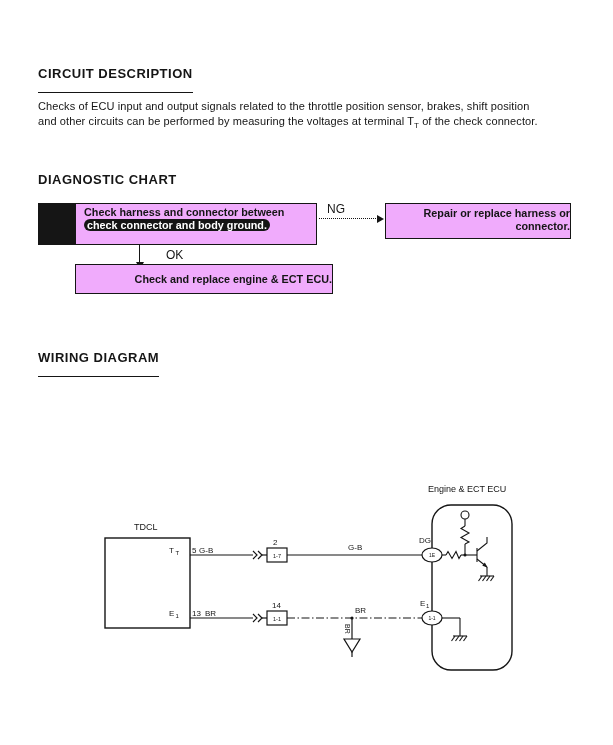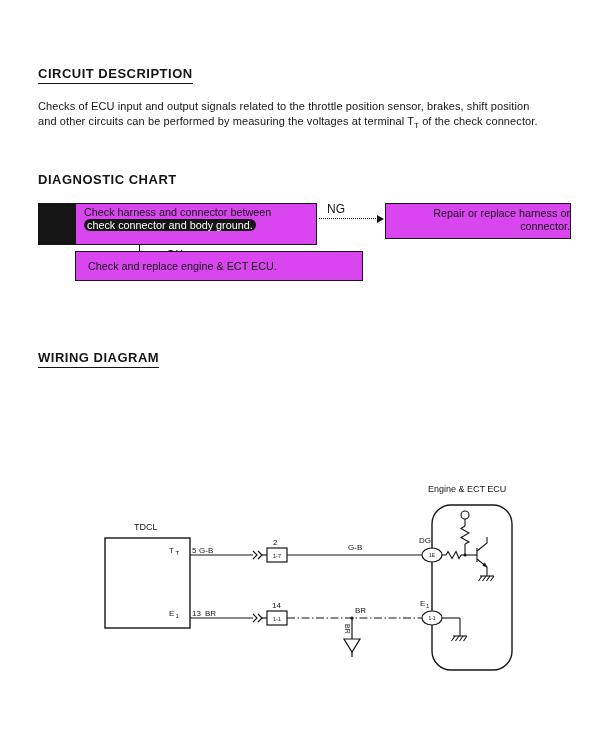--- a/index.html
+++ b/index.html
@@ -4,24 +4,24 @@
 <style>
   * { margin:0; padding:0; box-sizing:border-box; }
   html,body { background:#e9e9e9; }
   .page {
     position:relative; width:613px; height:745px; margin:0 auto;
     background:#ffffff; color:#151515; overflow:hidden;
     font-family:"Liberation Sans","DejaVu Sans",sans-serif;
   }
   .abs { position:absolute; }
   .heading { font-weight:bold; font-size:13px; letter-spacing:.5px; white-space:nowrap; }
-  .underlined { border-bottom:1.5px solid #151515; padding-bottom:2px; }
+  .underlined { border-bottom:1.5px solid #151515; padding-bottom:11px; }
   .body-text { font-size:11px; line-height:14.5px; letter-spacing:.1px; }
   .tsub { font-size:8px; }
-  .fc-box { border:1.5px solid #151515; background:#d946ef; font-size:10.8px; line-height:12.8px; }
+  .fc-box { border:1.5px solid #151515; background:#f0abfc; font-size:10.8px; line-height:12.8px;font-weight:bold; }
   .hl { background:#151515; color:#ffffff; padding:0 3px;border-radius:6px; }
   .dotted-line { border-top:1.8px dotted #151515; }
   .vline { border-left:1.5px solid #151515; }
   .arrow-down { width:0; height:0; border-left:4px solid transparent; border-right:4px solid transparent; border-top:7px solid #151515; }
   .arrow-right { width:0; height:0; border-top:4px solid transparent; border-bottom:4px solid transparent; border-left:7px solid #151515; }
   .small-label { font-size:12px; font-weight:normal; }
   svg text { font-family:"Liberation Sans","DejaVu Sans",sans-serif; fill:#151515; stroke:none; }
 </style>
 </head>
 <body>
@@ -55,21 +55,21 @@
 
   <div class="abs fc-box" style="left:385px; top:203px; width:186px; height:36px; padding:3px 0 0 9px;text-align:right;">
     <div>Repair or replace harness or</div>
     <div>connector.</div>
   </div>
 
   <div class="abs vline" style="left:139px; top:245px; height:19px;"></div>
   <div class="abs arrow-down" style="left:136px; top:262px;"></div>
   <div class="abs small-label" style="left:166px; top:248px;">OK</div>
 
-  <div class="abs fc-box" style="left:75px; top:251px; width:288px; height:30px; padding:8px 0 0 12px;">Check and replace engine &amp; ECT ECU.</div>
+  <div class="abs fc-box" style="left:75px; top:264px; width:258px; height:30px; padding:8px 0 0 12px;text-align:right;">Check and replace engine &amp; ECT ECU.</div>
 
   <div class="abs heading underlined" style="left:38px; top:350px;">WIRING DIAGRAM</div>
 
   <svg class="abs" style="left:88px; top:476px;" width="450" height="240" viewBox="0 0 450 240">
 
     <text x="340" y="16" font-size="9">Engine &amp; ECT ECU</text>
     <text x="46" y="54" font-size="9">TDCL</text>
 
     <g stroke="#151515" stroke-width="1.4" fill="none">
       <rect x="344" y="29" width="80" height="165" rx="19"></rect>

